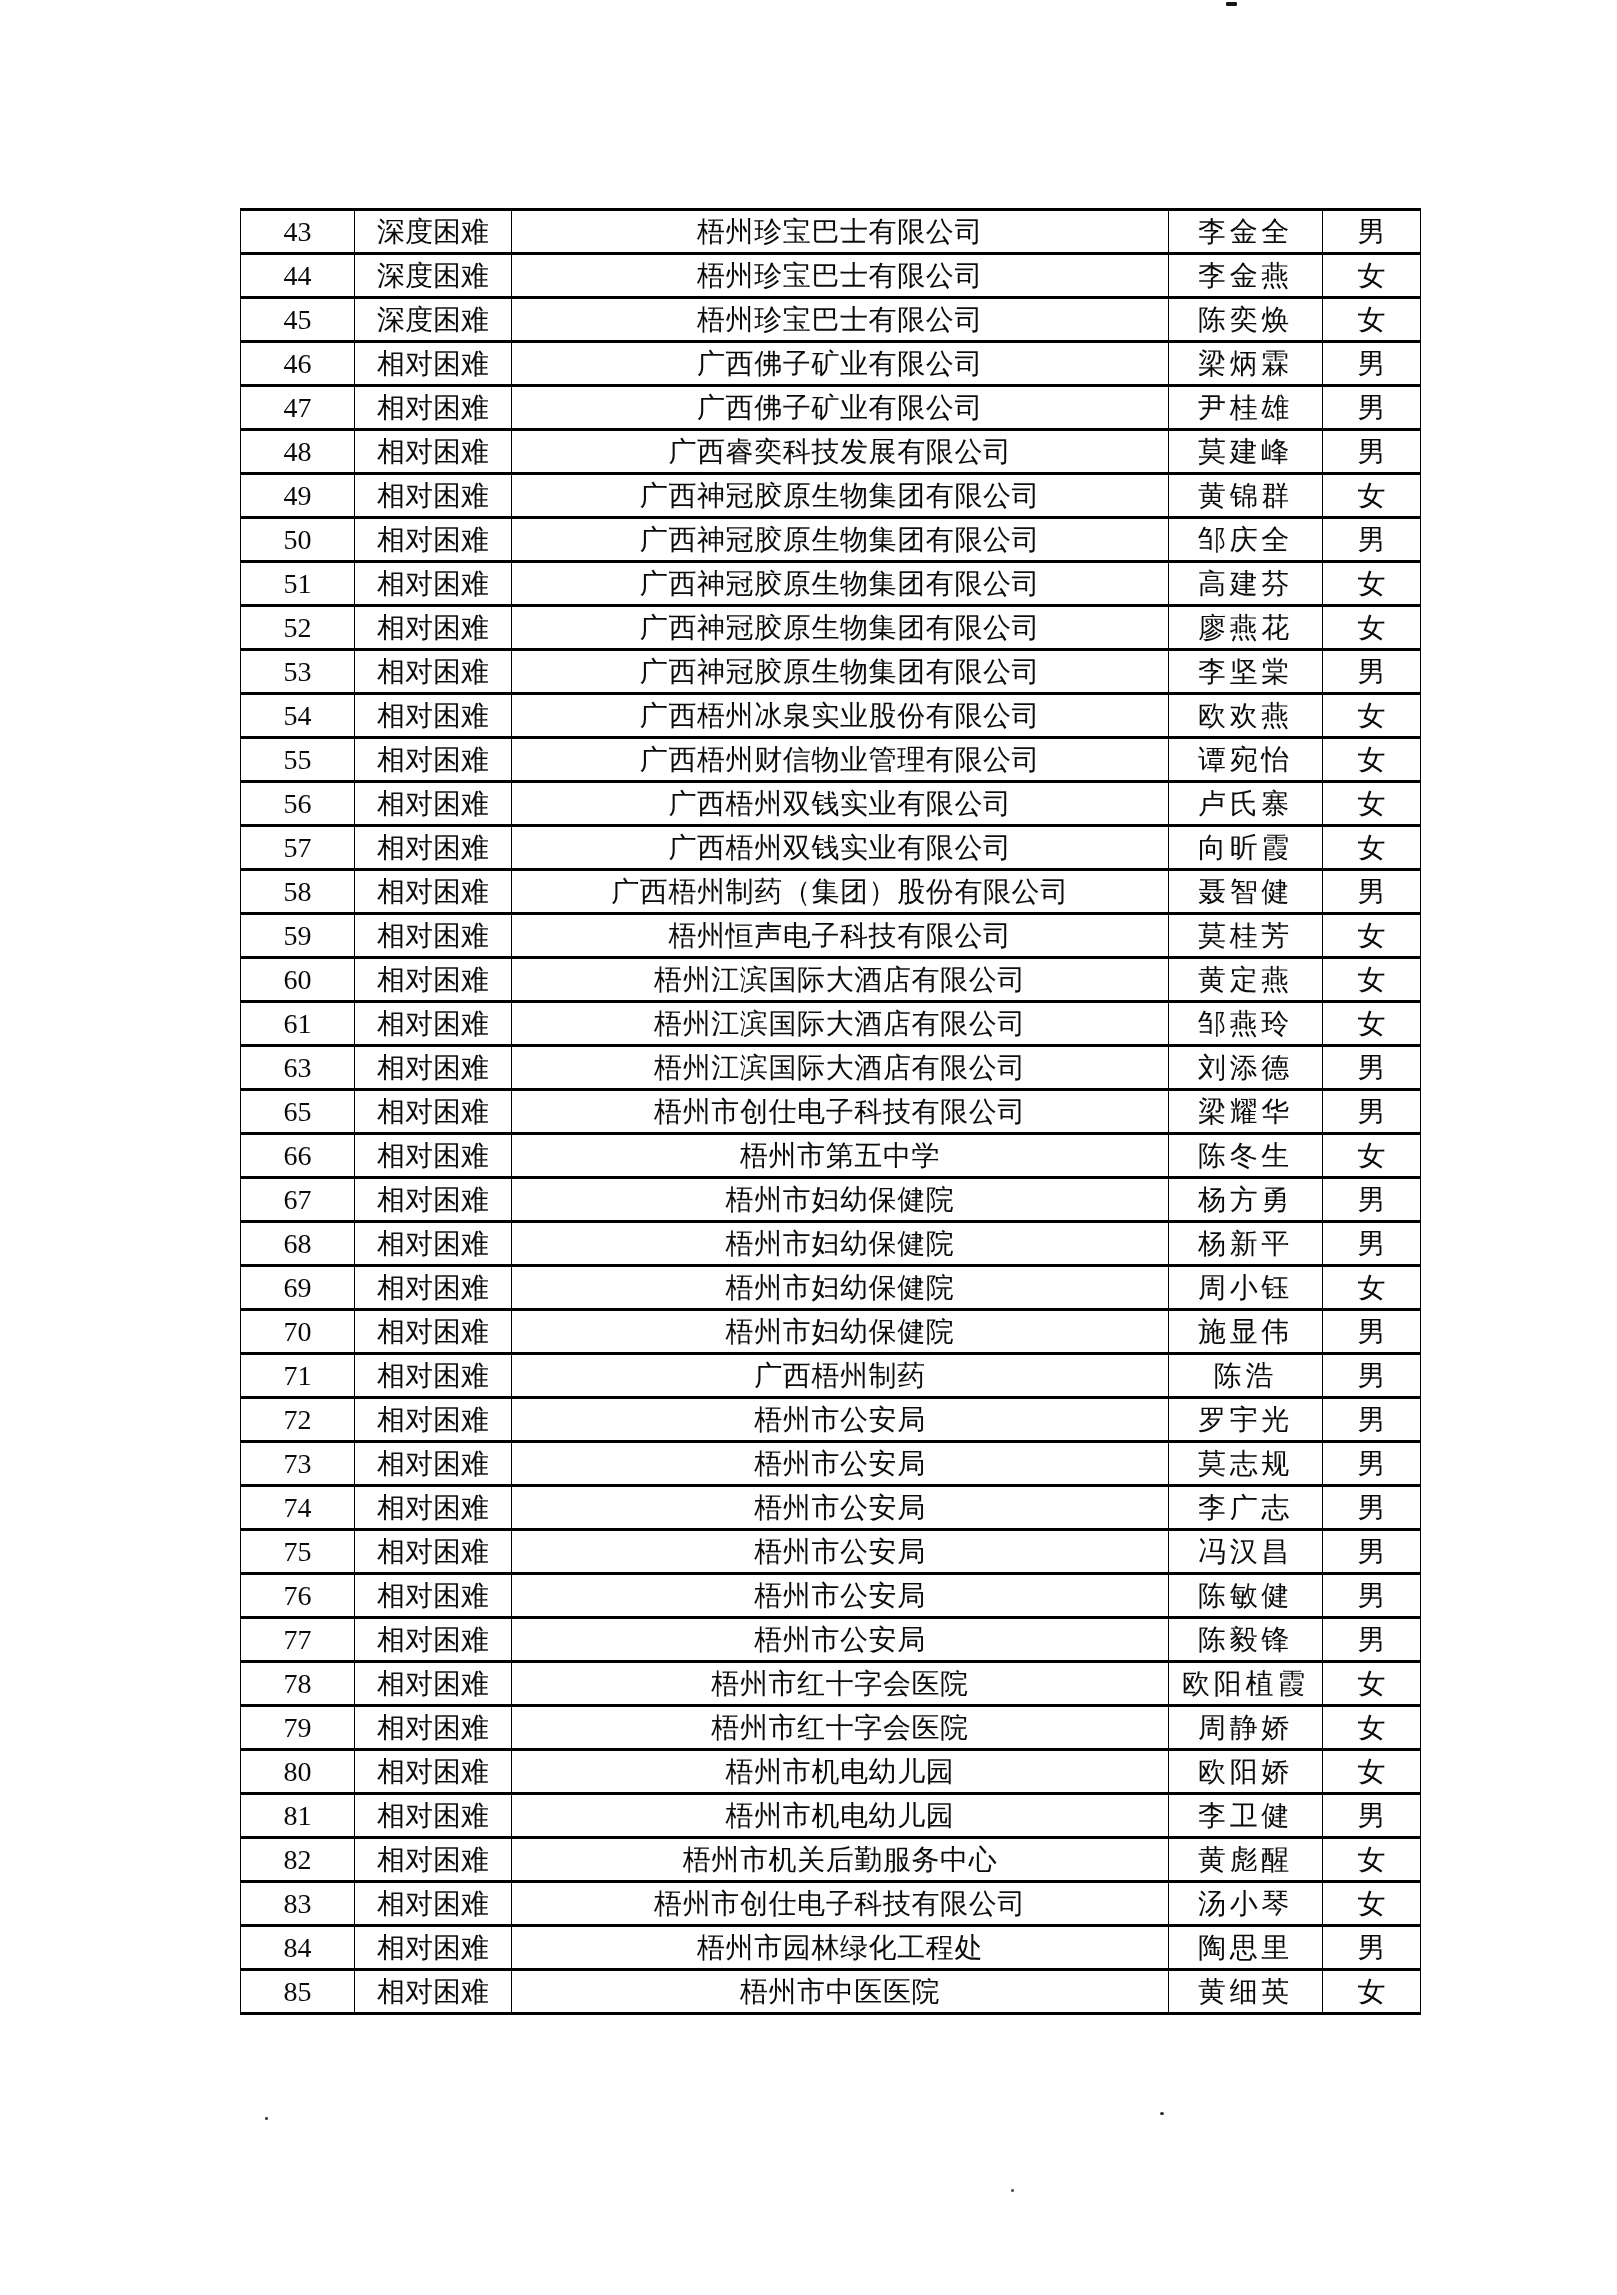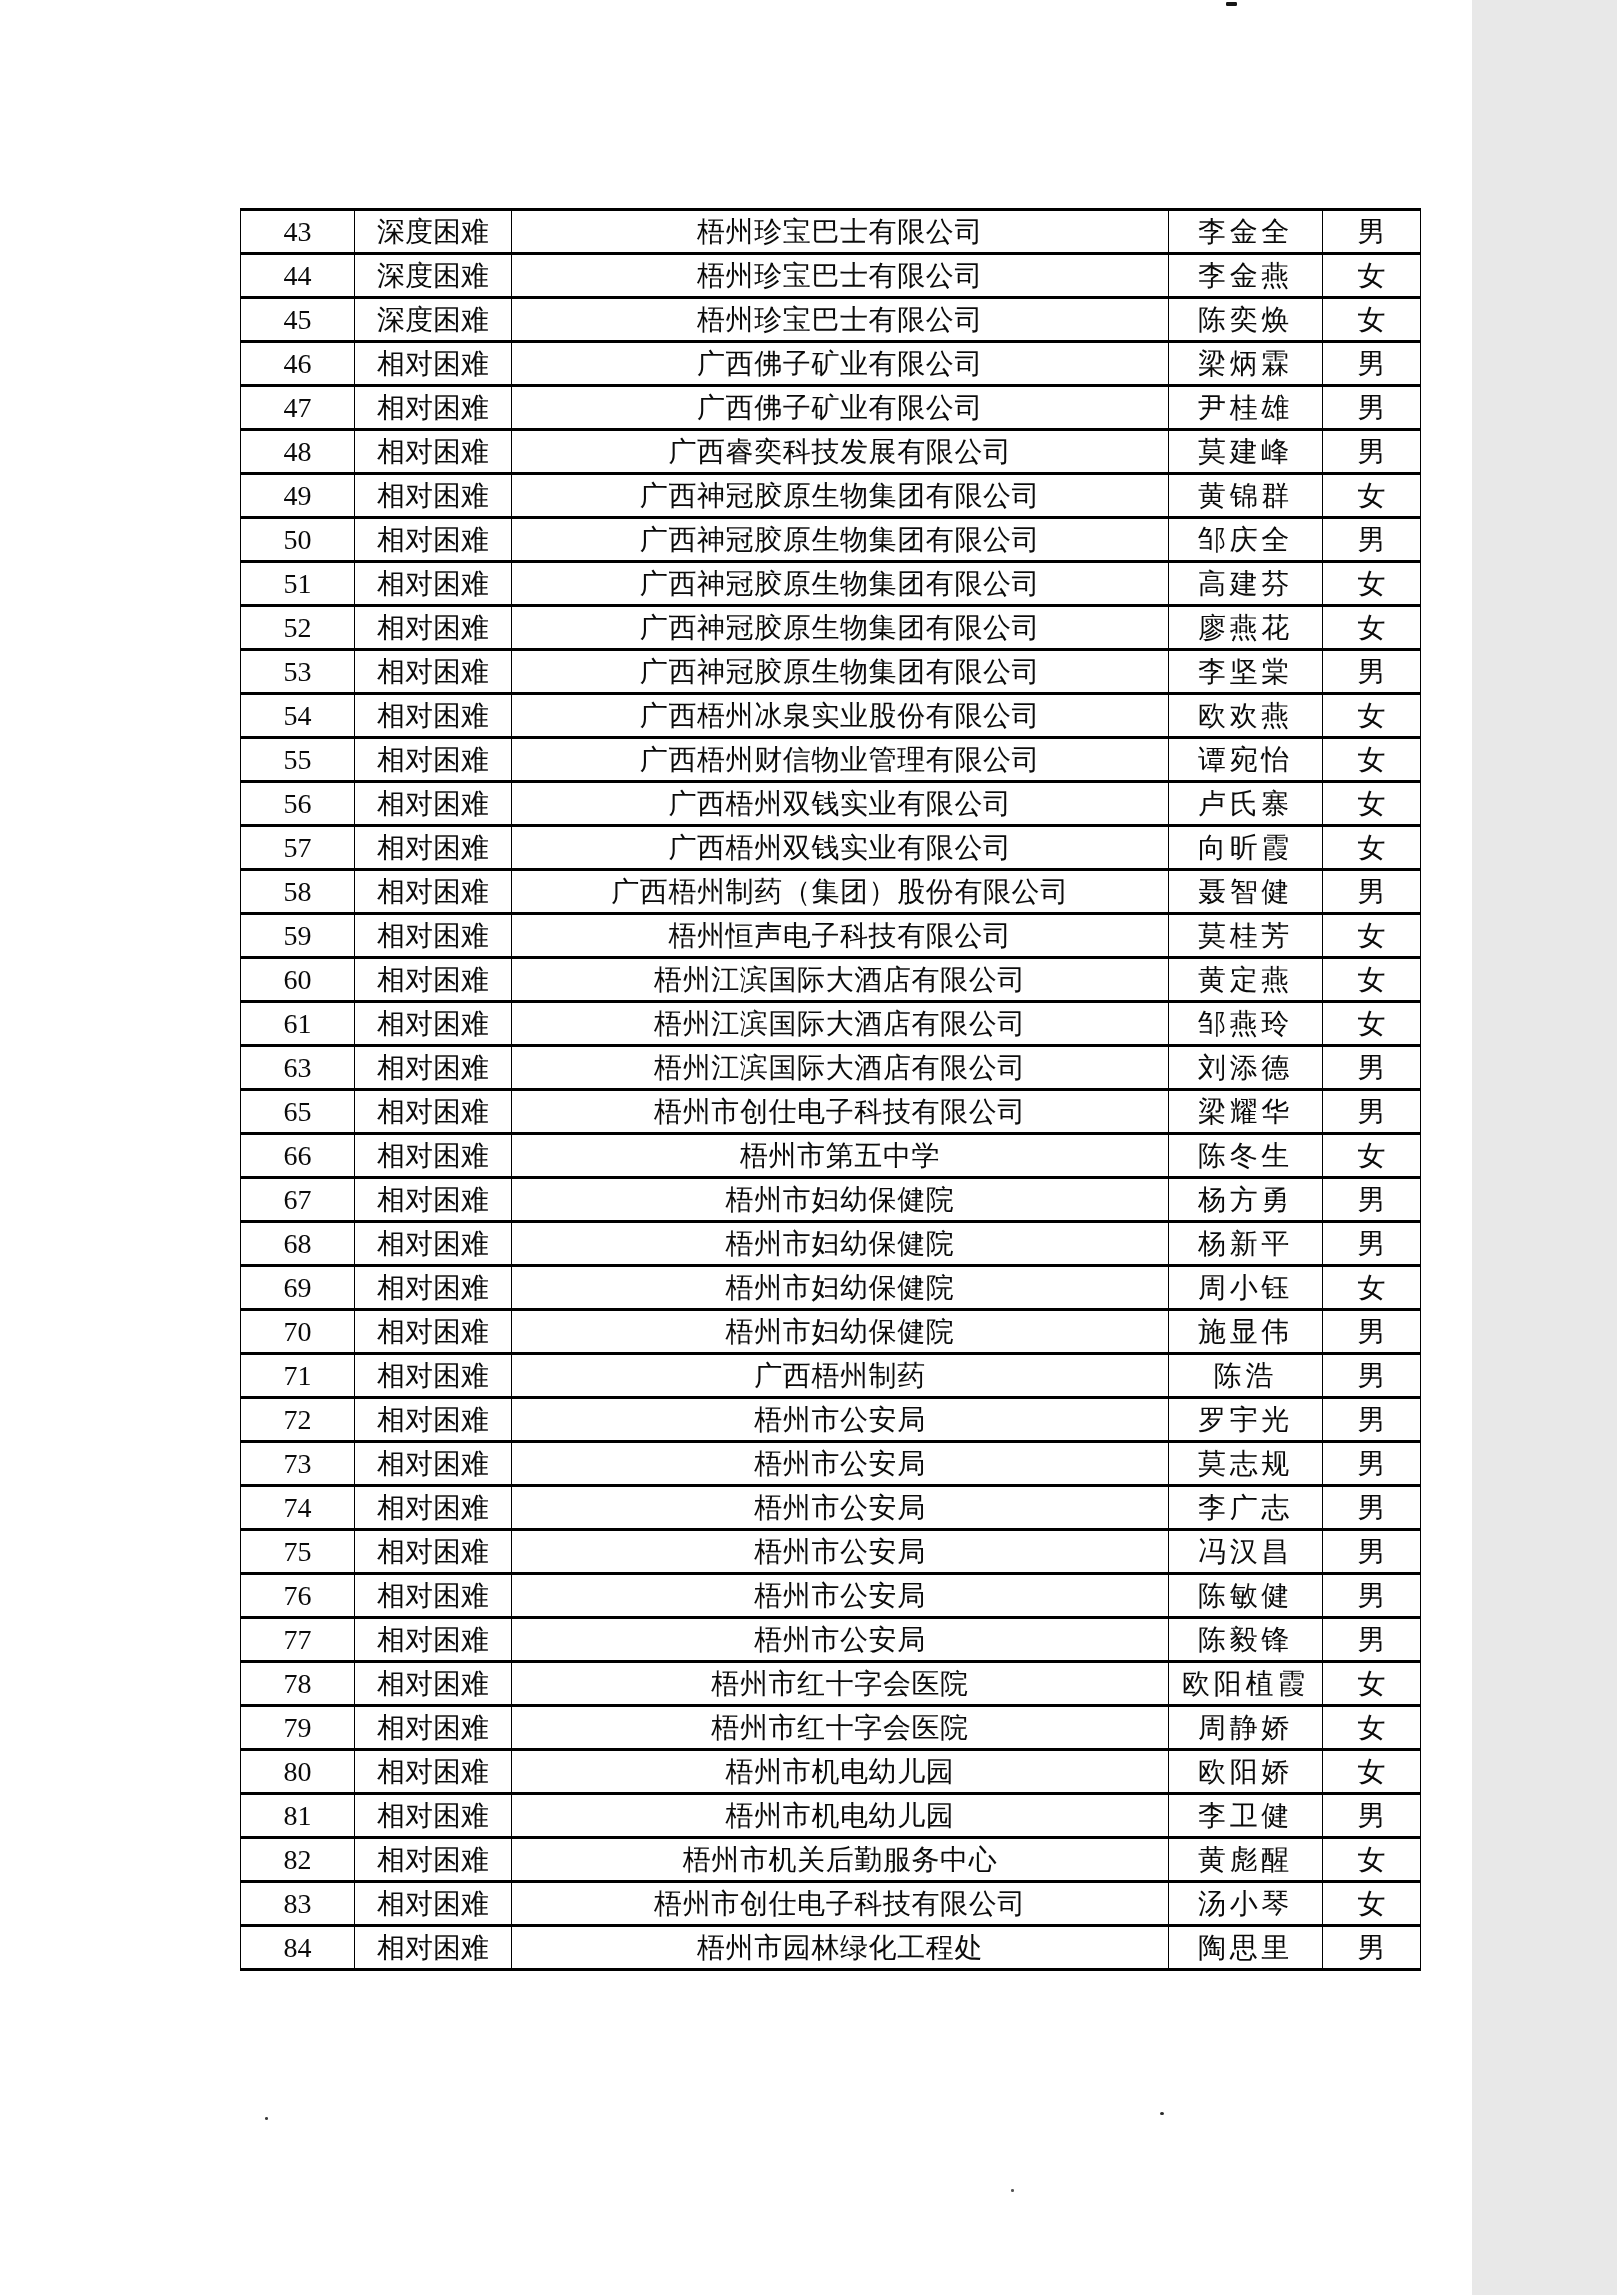--- a/index.html
+++ b/index.html
@@ -1,18 +1,18 @@
 <!DOCTYPE html>
 <html style="font-size:9.8px"><head>
 <meta charset="utf-8">
 <style>
   html,body{margin:0;padding:0;background:#e8e8e8;}
   .page{
     position:relative;
-    width:1472px;height:2295px;
+    width:1617px;height:2295px;
     background:#ffffff;
     font-family:"Liberation Serif","DejaVu Serif",serif;
     color:#0b0b0b;
     overflow:hidden;
   }
   table.roster{
     position:absolute;
     left:240px;top:208px;
     width:1180px;
     border-collapse:collapse;
@@ -331,20 +331,27 @@
       <td class="name-cell">汤小琴</td>
       <td class="gender-cell">女</td>
     </tr>
         <tr>
       <td class="num-cell">84</td>
       <td class="level-cell">相对困难</td>
       <td class="company-cell">梧州市园林绿化工程处</td>
       <td class="name-cell">陶思里</td>
       <td class="gender-cell">男</td>
     </tr>
+        <tr>
+      <td class="num-cell">85</td>
+      <td class="level-cell">相对困难</td>
+      <td class="company-cell">梧州市中医医院</td>
+      <td class="name-cell">黄细英</td>
+      <td class="gender-cell">女</td>
+    </tr>
       </tbody>
   </table>
 
   <div class="artifact speck-a"></div>
   <div class="artifact speck-b"></div>
   <div class="artifact speck-c"></div>
 </div>
 
 
 </body></html>

